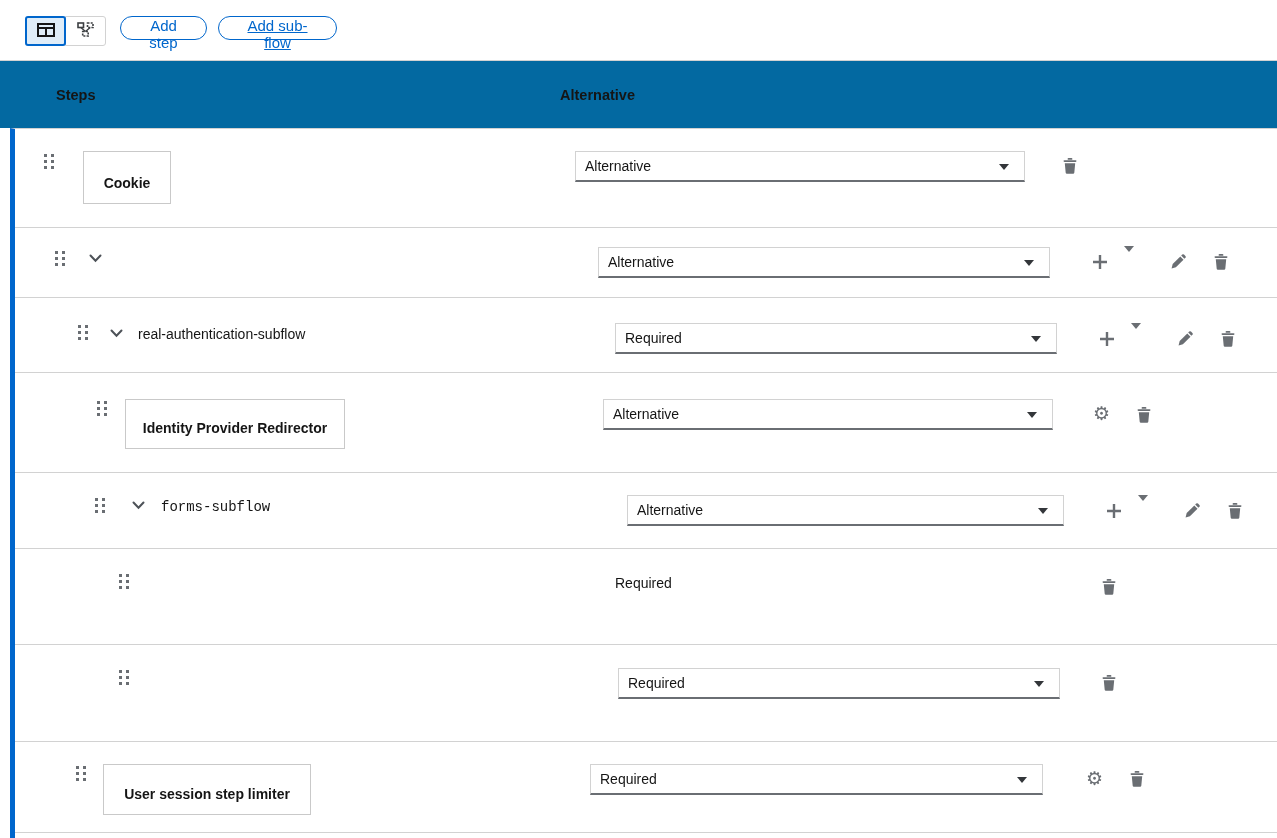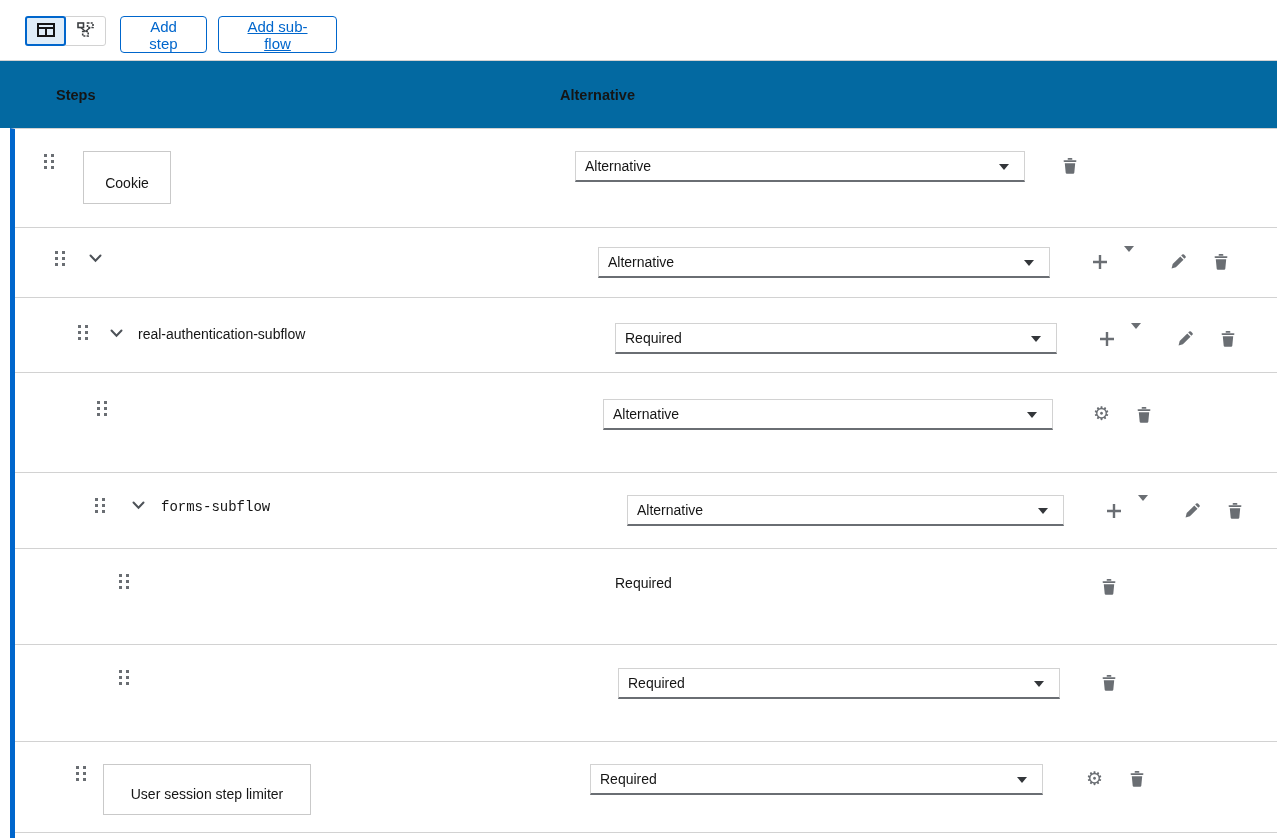--- a/index.html
+++ b/index.html
@@ -12,22 +12,22 @@
   .toolbar { position:relative; height:61px; border-bottom:1px solid #d2d2d2; background:#fff; }
   .toggle-group { position:absolute; left:25px; top:16px; display:flex; }
   .tg-btn {
     width:41px; height:30px; display:flex; align-items:center; justify-content:center;
     background:#fff; border:1px solid #d2d2d2; cursor:pointer;
   }
   .tg-btn.first { border-radius:3px 0 0 3px; }
   .tg-btn.last  { border-radius:0 3px 3px 0; margin-left:-1px; }
   .tg-btn.selected { background:#e0edf8; border:2px solid #0066cc; border-radius:3px; z-index:2; }
   .btn-outline {
-    position:absolute; top:16px; height:37px; padding:0 16px;
-    background:#fff; border:1px solid #0066cc; border-radius:4px;
+    position:absolute; top:16px; height:24px; padding:0 16px;
+    background:#fff; border:1px solid #0066cc; border-radius:12px;
     color:#0066cc; font-size:15px; font-family:"Liberation Sans", sans-serif; cursor:pointer;
   }
   .btn-addstep { left:120px; width:87px; }
   .btn-addsubflow { left:218px; width:119px;text-decoration:underline; }
   
   .thead { position:relative; height:67px; background:#0369a1; }
   .th { position:absolute; top:87px; font-size:14.5px; font-weight:700; color:#151515; }
   .th-steps { left:56px; top:26px; }
   .th-req { left:560px; top:26px; }
   
@@ -38,21 +38,21 @@
   .row { position:relative; background:#fff; border-bottom:1px solid #d2d2d2; }
   .r1{height:99px} .r2{height:70px} .r3{height:75px} .r4{height:100px}
   .r5{height:76px} .r6{height:96px} .r7{height:97px} .r8{height:91px}
   
   .grip { position:absolute; width:11px; height:15px; cursor:grab; line-height:0; }
   .chev { position:absolute; width:13px; height:9px; cursor:pointer; line-height:0; }
   .flow-label { position:absolute; font-size:14px; line-height:20px; color:#151515; white-space:nowrap; }
   .step-card {
     position:absolute; background:#fff; border:1px solid #c9c9c9;
     display:flex; align-items:flex-end; justify-content:center;
-    padding-bottom:12px; font-size:14px; color:#151515; white-space:nowrap; cursor:grab;
+    padding-bottom:12px; font-size:14px; color:#151515; white-space:nowrap; cursor:grab;font-weight:bold;
   }
   .pf-select {
     position:absolute; height:31px; background:#fff;
     border:1px solid #d2d2d2; border-bottom:2px solid #6a6e73;
     display:flex; align-items:center; padding:0 30px 0 9px;
     font-size:14px; color:#151515; cursor:pointer;
   }
   .sel-caret {
     position:absolute; right:15px; top:12px; width:0; height:0;
     border-left:5px solid transparent; border-right:5px solid transparent;
@@ -220,20 +220,21 @@
       <span class="grip" style="left:82px; top:28px;">
         <svg width="11" height="15" viewBox="0 0 11 15" fill="#6a6e73">
             <rect x="0" y="0" width="3" height="3"></rect>
             <rect x="7" y="0" width="3" height="3"></rect>
             <rect x="0" y="6" width="3" height="3"></rect>
             <rect x="7" y="6" width="3" height="3"></rect>
             <rect x="0" y="12" width="3" height="3"></rect>
             <rect x="7" y="12" width="3" height="3"></rect>
           </svg>
       </span>
+      <div class="step-card" style="left:110px; top:26px; width:220px; height:50px;">Identity Provider Redirector</div>
       <div class="pf-select" style="left:588px; top:26px; width:450px;">
         <span>Alternative</span>
         <span class="sel-caret"></span>
       </div>
       <button class="ibtn" style="left:1078px; top:31px;">
         <span class="gear">⚙</span>
       </button>
       <button class="ibtn" style="left:1122px; top:34px;">
         <svg width="14" height="16" viewBox="0 0 14 16" fill="#6a6e73">
             <rect x="4.6" y="0" width="4.8" height="1.8" rx="0.9"></rect>

